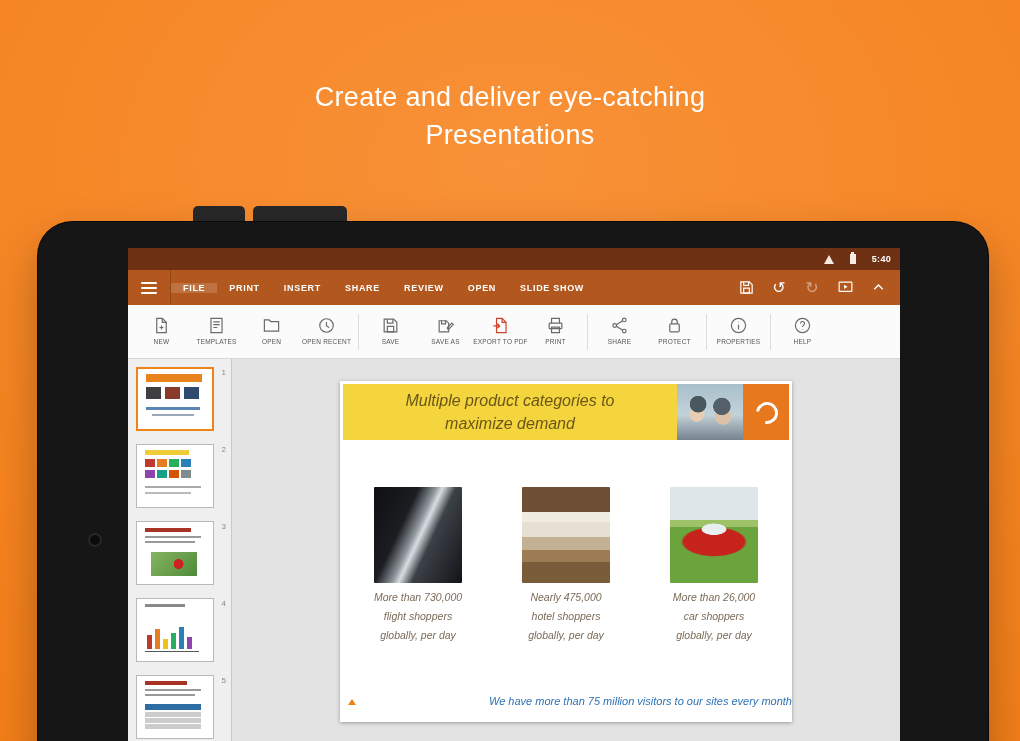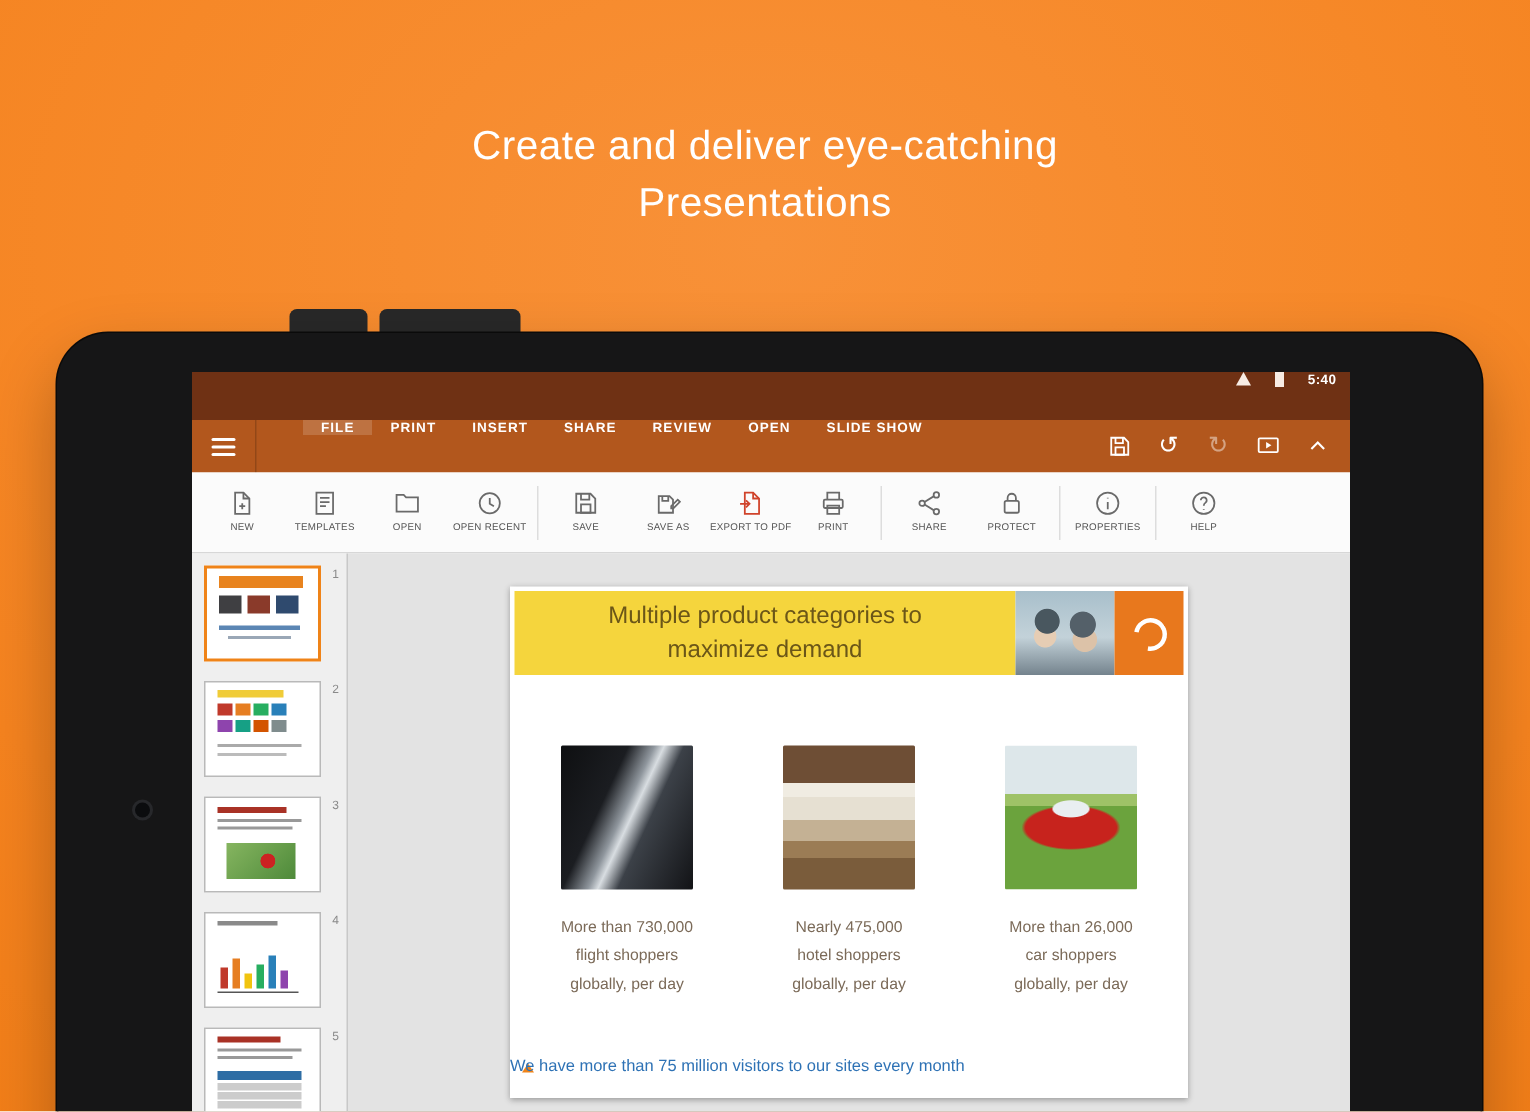--- a/index.html
+++ b/index.html
@@ -18,34 +18,34 @@
   .tablet{position:absolute;left:38px;top:222px;width:950px;height:620px;background:#161617;
     border-radius:34px;box-shadow:0 0 0 1px #0a0a0a, 0 20px 45px rgba(0,0,0,.28);}
   .camera{position:absolute;left:52px;top:313px;width:10px;height:10px;border-radius:50%;
     background:#0b0c0e;box-shadow:0 0 0 2px #27282b;}
 
   
   .screen{position:absolute;left:90px;top:26px;width:772px;height:560px;background:#fff;
     overflow:hidden;display:flex;flex-direction:column;}
 
   
-  .statusbar{height:32px;background:#6f3114;display:flex;align-items:flex-start;
+  .statusbar{height:22px;background:#6f3114;display:flex;align-items:center;
     justify-content:flex-end;gap:16px;padding-right:9px;color:#fff;flex:0 0 auto;}
   .wifi{width:0;height:0;border-left:5px solid transparent;border-right:5px solid transparent;
     border-bottom:9px solid #f7ece4;}
   .batt{width:6px;height:10px;background:#f7ece4;position:relative;}
   .batt:before{content:"";position:absolute;left:1.5px;top:-2px;width:3px;height:2px;background:#f7ece4;}
   .clock{font-size:9px;font-weight:bold;letter-spacing:.3px;}
 
   
   .menubar{height:35px;background:#b2571d;display:flex;align-items:stretch;color:#fff;flex:0 0 auto;}
   .hamburger{width:42px;display:flex;flex-direction:column;justify-content:center;align-items:center;
     gap:3px;border-right:1px solid rgba(0,0,0,.18);cursor:pointer;}
   .hamburger i{width:16px;height:2px;background:#fff;border-radius:1px;}
-  .tabs{display:flex;align-items:flex-start;margin-left:31px;}
+  .tabs{display:flex;align-items:center;}
   .tab{display:flex;align-items:center;padding:0 12px;font-size:9px;font-weight:bold;
     letter-spacing:.7px;cursor:pointer;white-space:nowrap;}
   .tab.selected{background:rgba(255,255,255,.16);}
   .menu-actions{margin-left:auto;display:flex;align-items:center;gap:15px;padding-right:13px;}
   .mact{width:18px;height:18px;display:flex;align-items:center;justify-content:center;color:#fff;cursor:pointer;}
   .mact svg{width:17px;height:17px;}
   .mact.dim{opacity:.45;}
   .uarrow{font-size:16px;line-height:1;}
 
   
@@ -98,21 +98,21 @@
   .mini5{background-image:
     linear-gradient(#a93226,#a93226),
     linear-gradient(#999,#999),linear-gradient(#999,#999),
     linear-gradient(#2e6da4,#2e6da4),
     linear-gradient(#ccc,#ccc),linear-gradient(#ccc,#ccc),linear-gradient(#ccc,#ccc);
     background-size:42px 4px,56px 2px,50px 2px,56px 6px,56px 5px,56px 5px,56px 5px;
     background-position:8px 5px,8px 13px,8px 18px,8px 28px,8px 36px,8px 42px,8px 48px;}
 
   .editor{flex:1;background:#e3e3e3;position:relative;overflow:hidden;}
   .slide{position:absolute;left:50%;transform:translateX(-50%);top:22px;width:452px;height:341px;
-    background:#fff;box-shadow:0 1px 4px rgba(0,0,0,.32);}
+    background:#fff;box-shadow:0 1px 4px rgba(0,0,0,.32);font-style:italic;}
 
   .slide-header{position:absolute;top:3px;left:3px;right:3px;height:56px;display:flex;}
   .banner{flex:1;background:#f5d53d;display:flex;flex-direction:column;justify-content:center;
     text-align:center;color:#6b5618;font-size:16px;line-height:23px;cursor:text;}
   .header-photo{width:66px;background:
     radial-gradient(circle at 32% 36%, #49575f 0 14%, transparent 15%),
     radial-gradient(circle at 30% 54%, #e6cdb4 0 13%, transparent 14%),
     radial-gradient(circle at 68% 40%, #546069 0 15%, transparent 16%),
     radial-gradient(circle at 70% 58%, #dcc2a8 0 14%, transparent 15%),
     linear-gradient(180deg,#a8bfcb 0%,#c3d2d9 55%,#74838d 100%);}
@@ -123,24 +123,24 @@
 
   .products{position:absolute;top:106px;left:14px;right:14px;display:flex;justify-content:space-between;}
   .product{width:128px;cursor:pointer;}
   .pphoto{width:88px;height:96px;margin:0 auto;border-radius:1px;}
   .photo-flight{background:linear-gradient(115deg,#0e0f11 0%,#1b1d21 34%,#8f969d 47%,#d8dde1 52%,#3c4148 62%,#121316 100%);}
   .photo-hotel{background:linear-gradient(180deg,#6e4e35 0 26%,#f0ece2 26% 36%,#e6e0d2 36% 52%,#c4b194 52% 66%,#9b7c55 66% 78%,#7a5c3b 78% 100%);}
   .photo-car{background:
     radial-gradient(ellipse 13px 6px at 50% 44%, #e9eef1 0 90%, transparent 100%),
     radial-gradient(ellipse 33px 15px at 50% 57%, #c7231d 0 92%, transparent 100%),
     linear-gradient(180deg,#dde7ea 0 34%,#9ec267 34% 42%,#6ba33d 42% 100%);}
-  .caption{margin-top:16px;text-align:center;font-size:10.5px;line-height:19px;color:#7b6a58;}
+  .caption{margin-top:5px;text-align:center;font-size:10.5px;line-height:19px;color:#7b6a58;}
   .caption span{display:block;}
 
-  .slide-footer{position:absolute;bottom:15px;left:0;right:0;text-align:left;
+  .slide-footer{position:absolute;bottom:15px;left:0;right:0;text-align:right;
     color:#2e72b5;font-size:11px;cursor:text;}
   .footmark{position:absolute;left:8px;bottom:17px;width:0;height:0;
     border-left:4px solid transparent;border-right:4px solid transparent;
     border-bottom:6px solid #ef8318;}
 </style>
 </head>
 <body>
 
 <div id="page">
 

